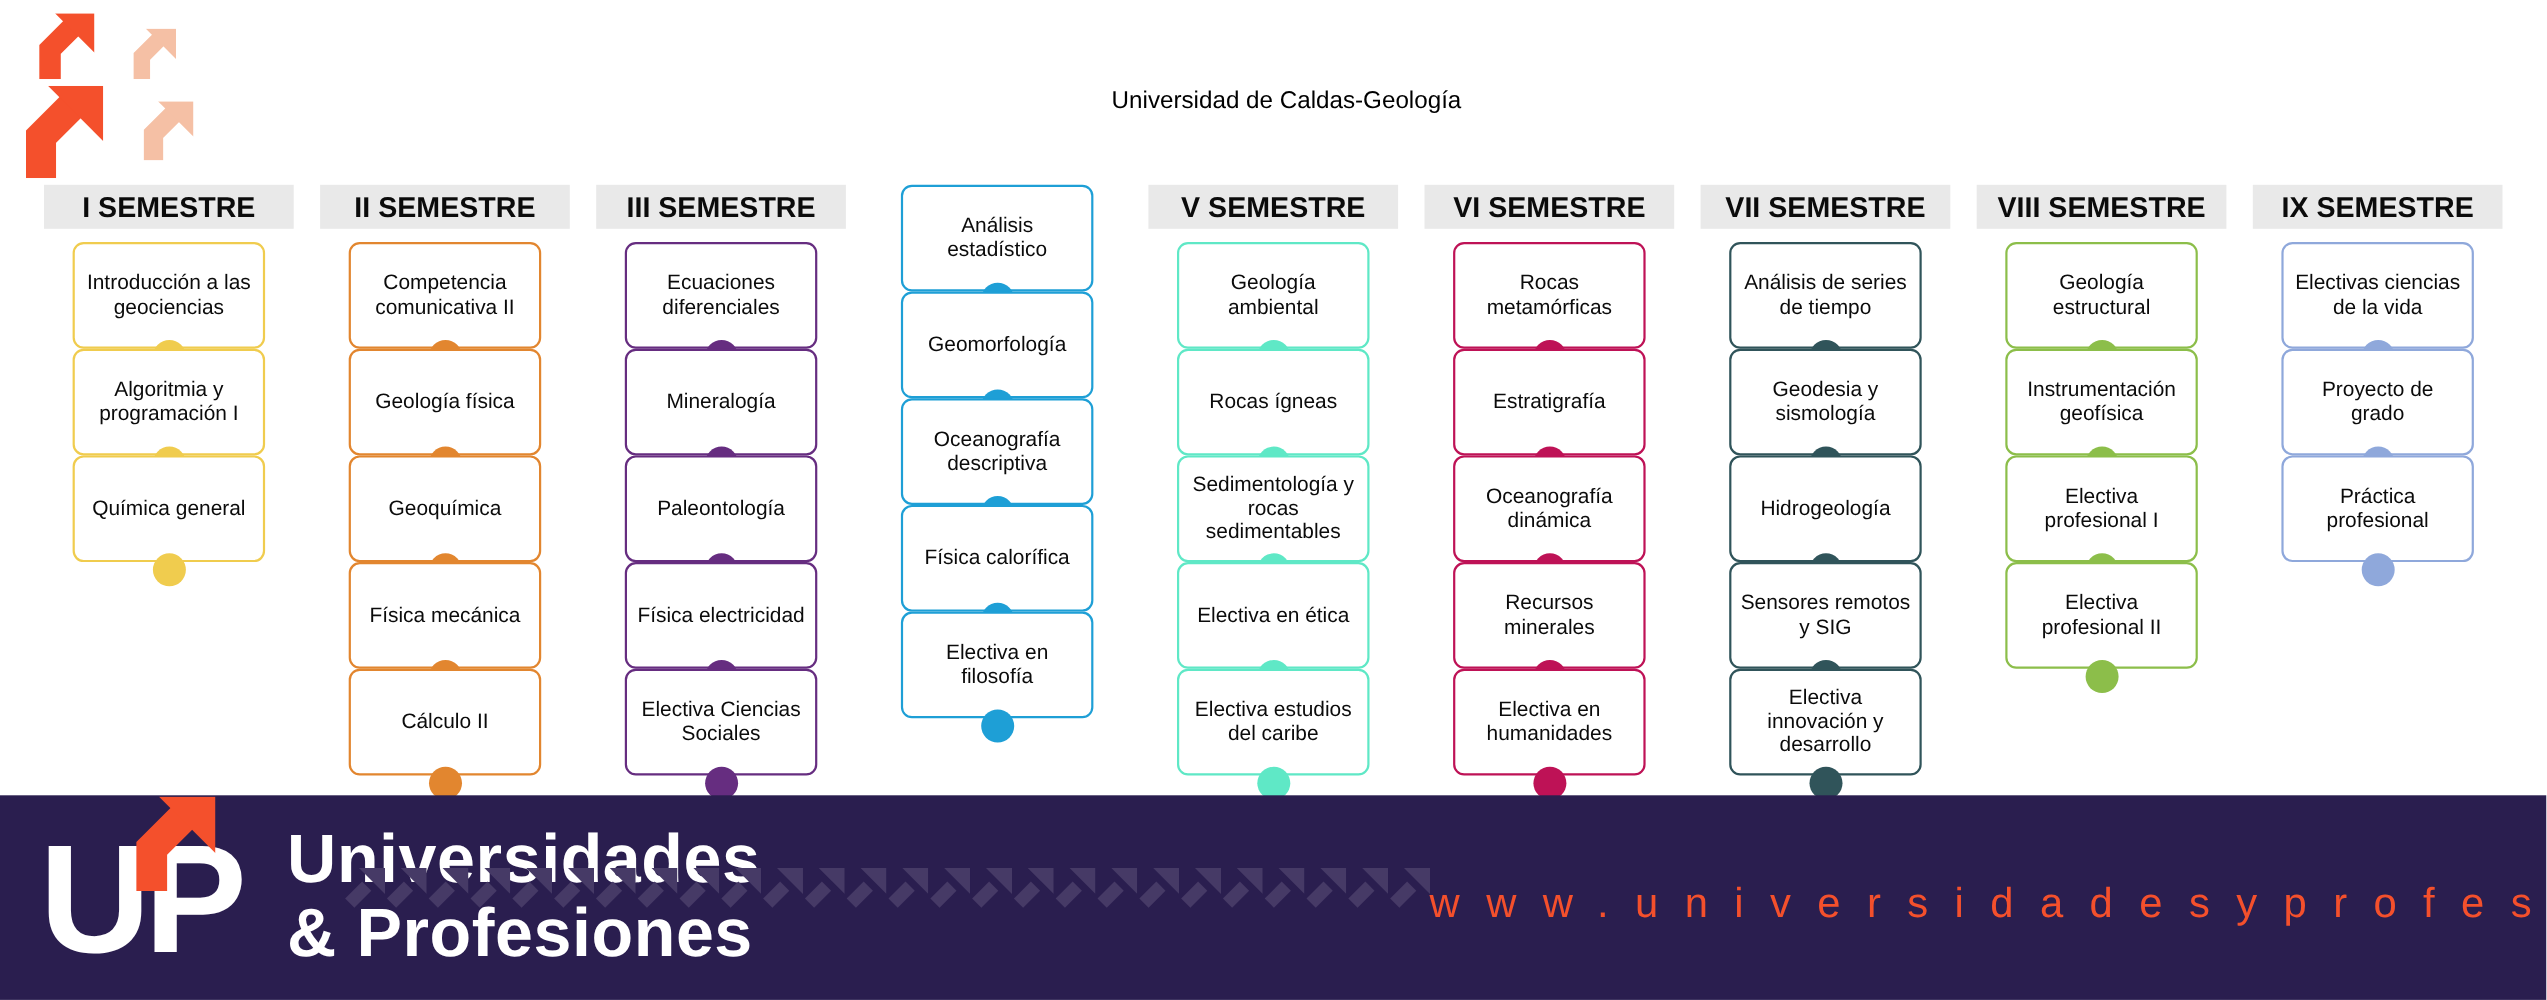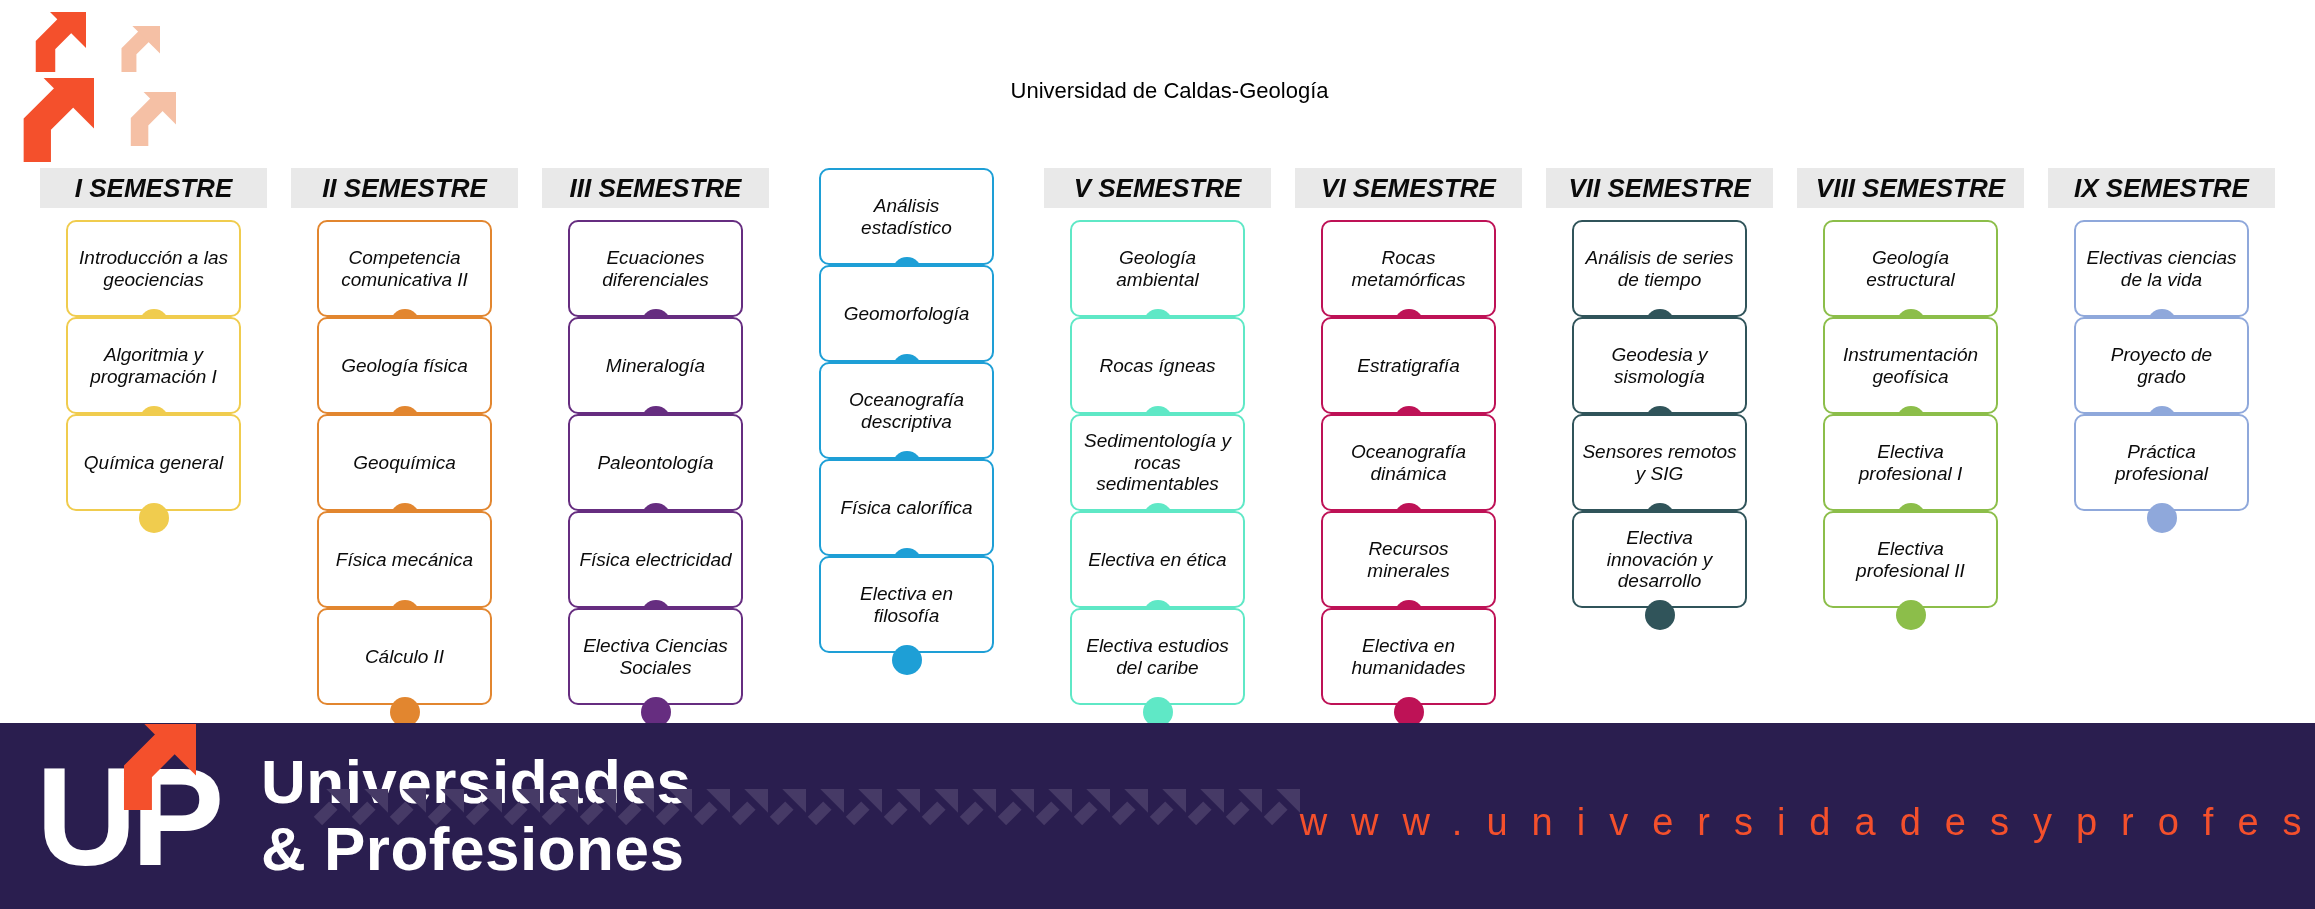--- a/index.html
+++ b/index.html
@@ -23,21 +23,21 @@
 
   
   .page-title {
     position:absolute; top:78px; left:0; right:0;
     text-align:center; font-size:22px; font-weight:500; color:#000;margin-left:24px;
   }
 
   
   .grid {
     position:absolute; top:168px; left:40px; right:40px;
-    display:flex; gap:24px;font-style:italic;
+    display:flex; gap:24px;
   }
   .column { flex:1; display:flex; flex-direction:column; min-width:0; }
   .col-header {
     background:#E9E9E9;
     height:40px; line-height:40px;
     text-align:center;
     font-weight:700; font-size:26px; color:#0b0b0b;
     margin-bottom:12px;
     white-space:nowrap;
   }
@@ -321,20 +321,26 @@
         </div>
       </div>
       <div class="slot">
         <div class="card" style="--c: #30545A;">
           <span class="card-label">Geodesia y sismología</span>
           <span class="dot"></span>
         </div>
       </div>
       <div class="slot">
         <div class="card" style="--c: #30545A;">
+          <span class="card-label">Hidrogeología</span>
+          <span class="dot"></span>
+        </div>
+      </div>
+      <div class="slot">
+        <div class="card" style="--c: #30545A;">
           <span class="card-label">Sensores remotos y SIG</span>
           <span class="dot"></span>
         </div>
       </div>
       <div class="slot">
         <div class="card" style="--c: #30545A;">
           <span class="card-label">Electiva innovación y desarrollo</span>
           <span class="dot"></span>
         </div>
       </div>

